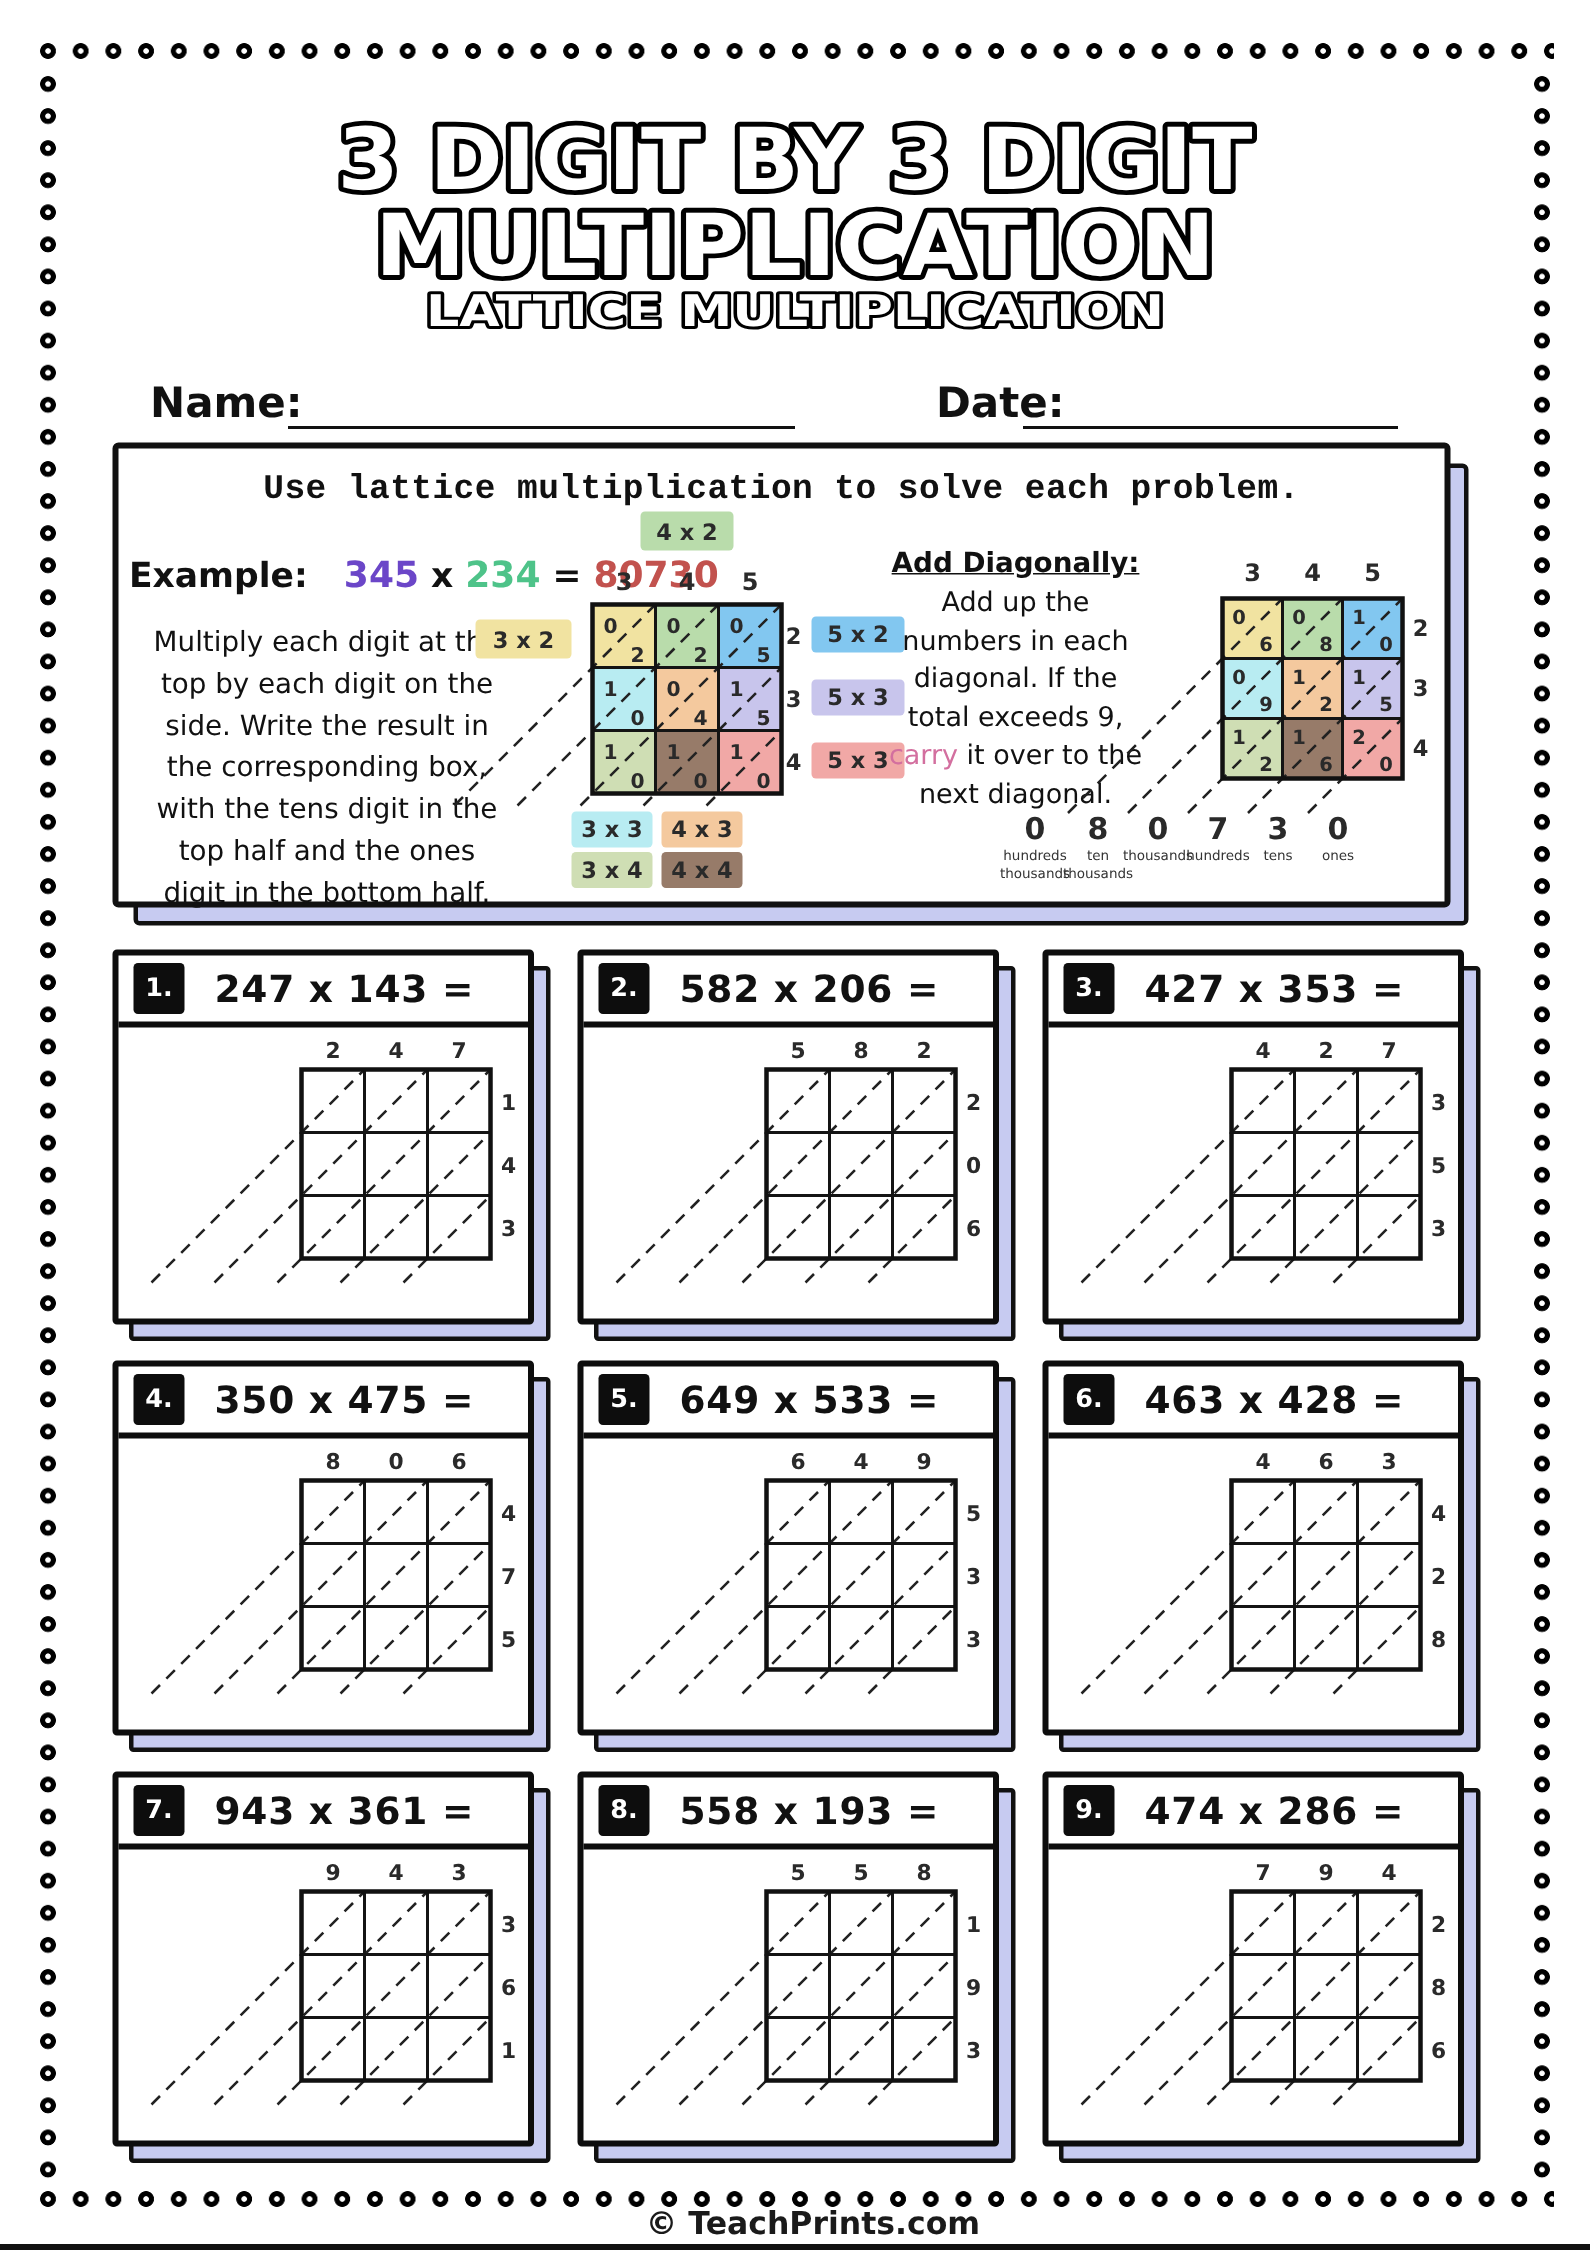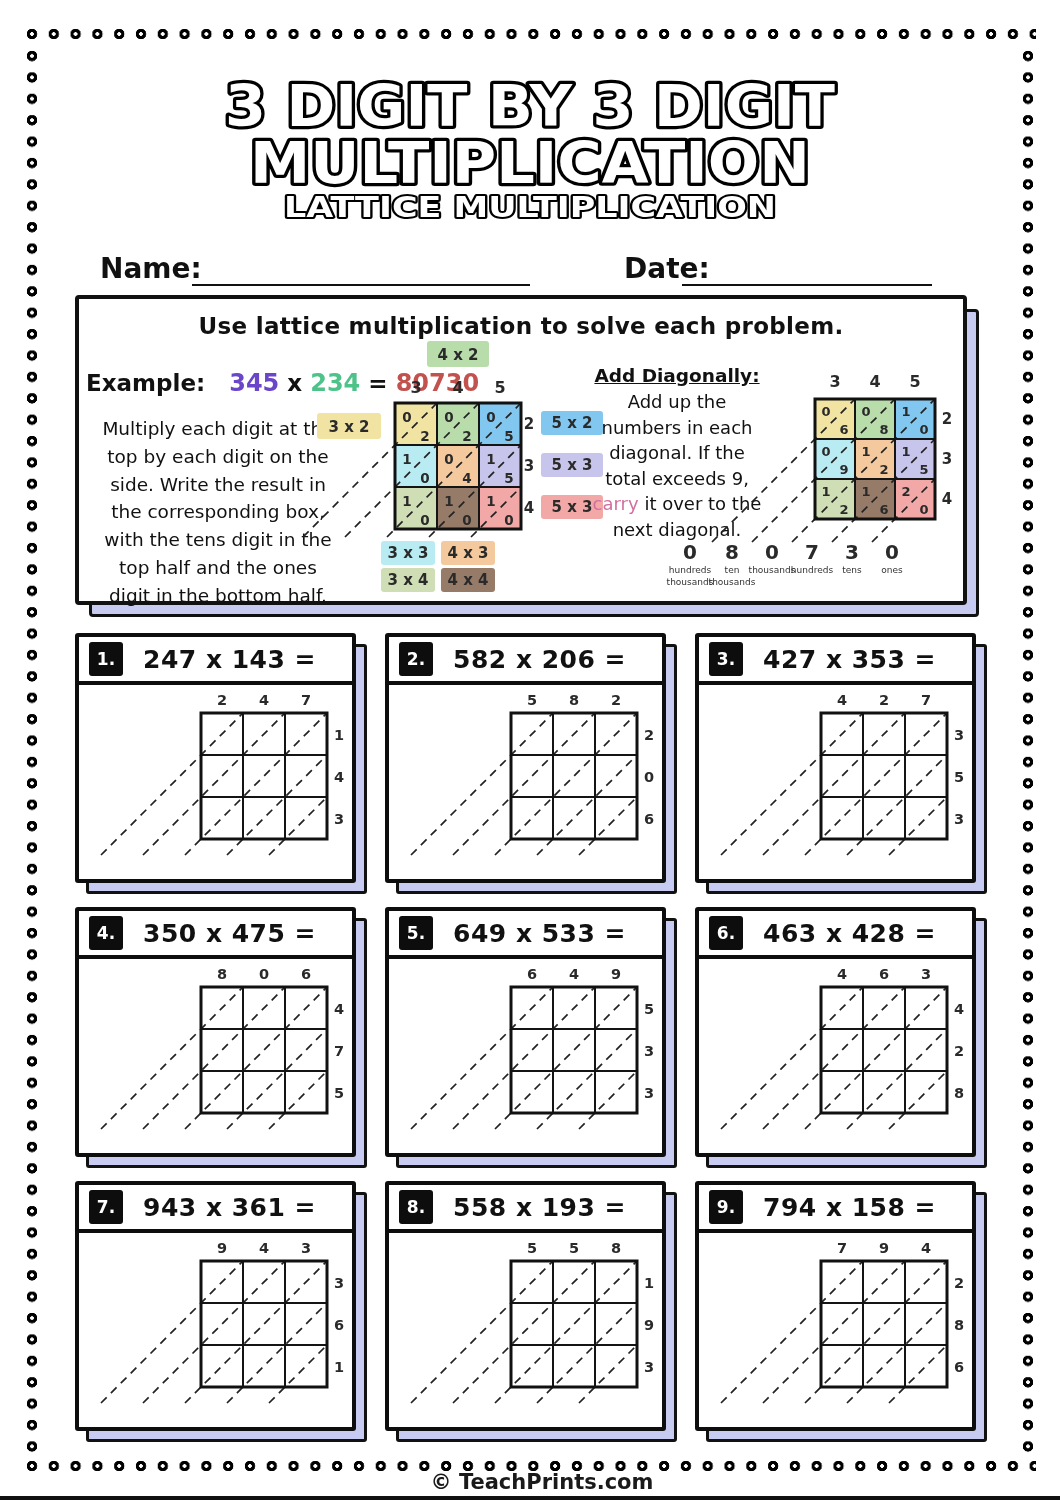--- a/index.html
+++ b/index.html
@@ -23,21 +23,21 @@
   .bubble{font-family:"DejaVu Sans",sans-serif;font-weight:800;fill:#ffffff;stroke:#000;stroke-linejoin:round;}
 
   
   .fld-label{position:absolute;font-size:28px;font-weight:700;}
   .fld-line{position:absolute;border-bottom:2.6px solid #111;height:0;}
 
   
   .panel-wrap{position:absolute;left:75px;top:295px;width:902px;height:320px;}
   .panel-shadow{position:absolute;left:14px;top:14px;width:884px;height:302px;background:#c7cbf1;border:3px solid #111;border-radius:4px;}
   .panel-main{position:absolute;left:0;top:0;width:884px;height:302px;background:#fff;border:4px solid #111;border-radius:4px;}
-  .panel-heading{position:absolute;left:0;top:14px;width:100%;text-align:center;font-size:23px;font-weight:700;letter-spacing:.3px;}
+  .panel-heading{position:absolute;left:0;top:14px;width:100%;text-align:center;font-size:23px;font-weight:700;letter-spacing:.3px;font-family:Liberation Mono, monospace;}
   .example-line{position:absolute;left:7px;top:70px;font-size:23px;font-weight:700;white-space:nowrap;}
   .example-line .num{font-size:24px;}
   .multiply-note{position:absolute;left:20px;top:116px;width:238px;text-align:center;font-size:18.5px;line-height:1.5;font-weight:500;}
   .add-diag{position:absolute;left:509px;top:64px;width:178px;text-align:center;font-size:18px;line-height:1.42;font-weight:500;}
   .add-diag .hd{font-weight:700;text-decoration:underline;font-size:18.5px;}
   .svg-abs{position:absolute;}
   .latx{font-family:"DejaVu Sans",sans-serif;font-weight:700;fill:#2a2a2a;}
   .gridline{stroke:#141414;stroke-width:2;fill:none;}
   .gridframe{stroke:#111;stroke-width:3;fill:none;}
   .dash{stroke:#222;stroke-width:1.7;fill:none;stroke-dasharray:8 6;}
@@ -421,21 +421,21 @@
         </svg>
       </div>
     </div>
   </div>
 
   <div class="card-cell">
     <div class="card-shadow"></div>
     <div class="card-main">
       <div class="card-header">
         <span class="badge">9.</span>
-        <span class="equation">794 x 158 =</span>
+        <span class="equation">474 x 286 =</span>
       </div>
       <div class="card-body">
         <svg width="278" height="192" viewBox="0 0 278 192">
           <text class="latx" x="143" y="18" font-size="14.5" text-anchor="middle">7</text>
           <text class="latx" x="185" y="18" font-size="14.5" text-anchor="middle">9</text>
           <text class="latx" x="227" y="18" font-size="14.5" text-anchor="middle">4</text>
           <path class="dash" d="M22,168 L164,26 M64,168 L206,26 M106,168 L248,26 M148,168 L248,68 M190,168 L248,110"></path>
           <path class="gridline" d="M122,68 H248 M122,110 H248 M164,26 V152 M206,26 V152"></path>
           <rect class="gridframe" x="122" y="26" width="126" height="126"></rect>
           <text class="latx" x="260" y="53" font-size="14.5" text-anchor="middle">2</text>

